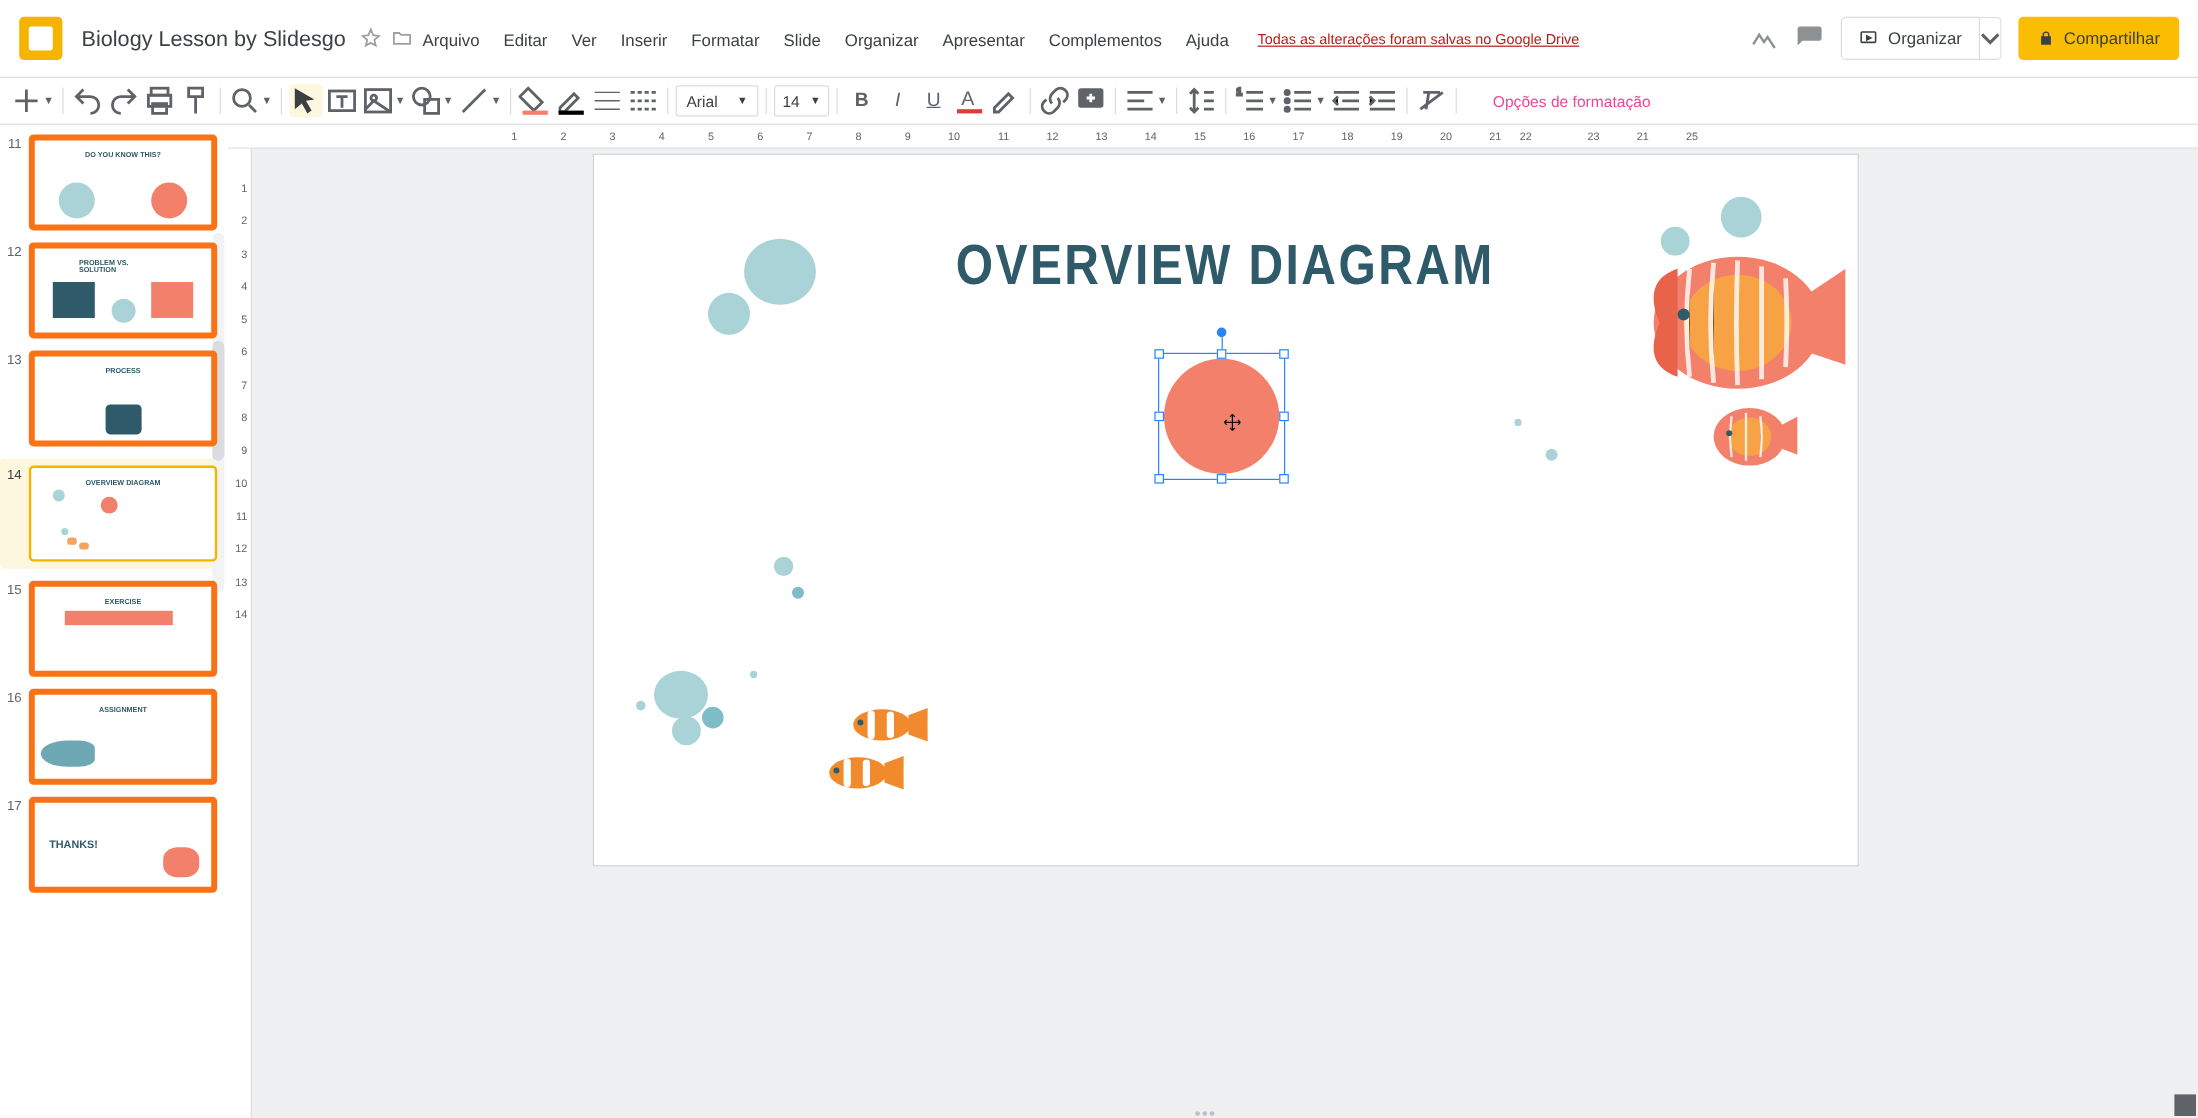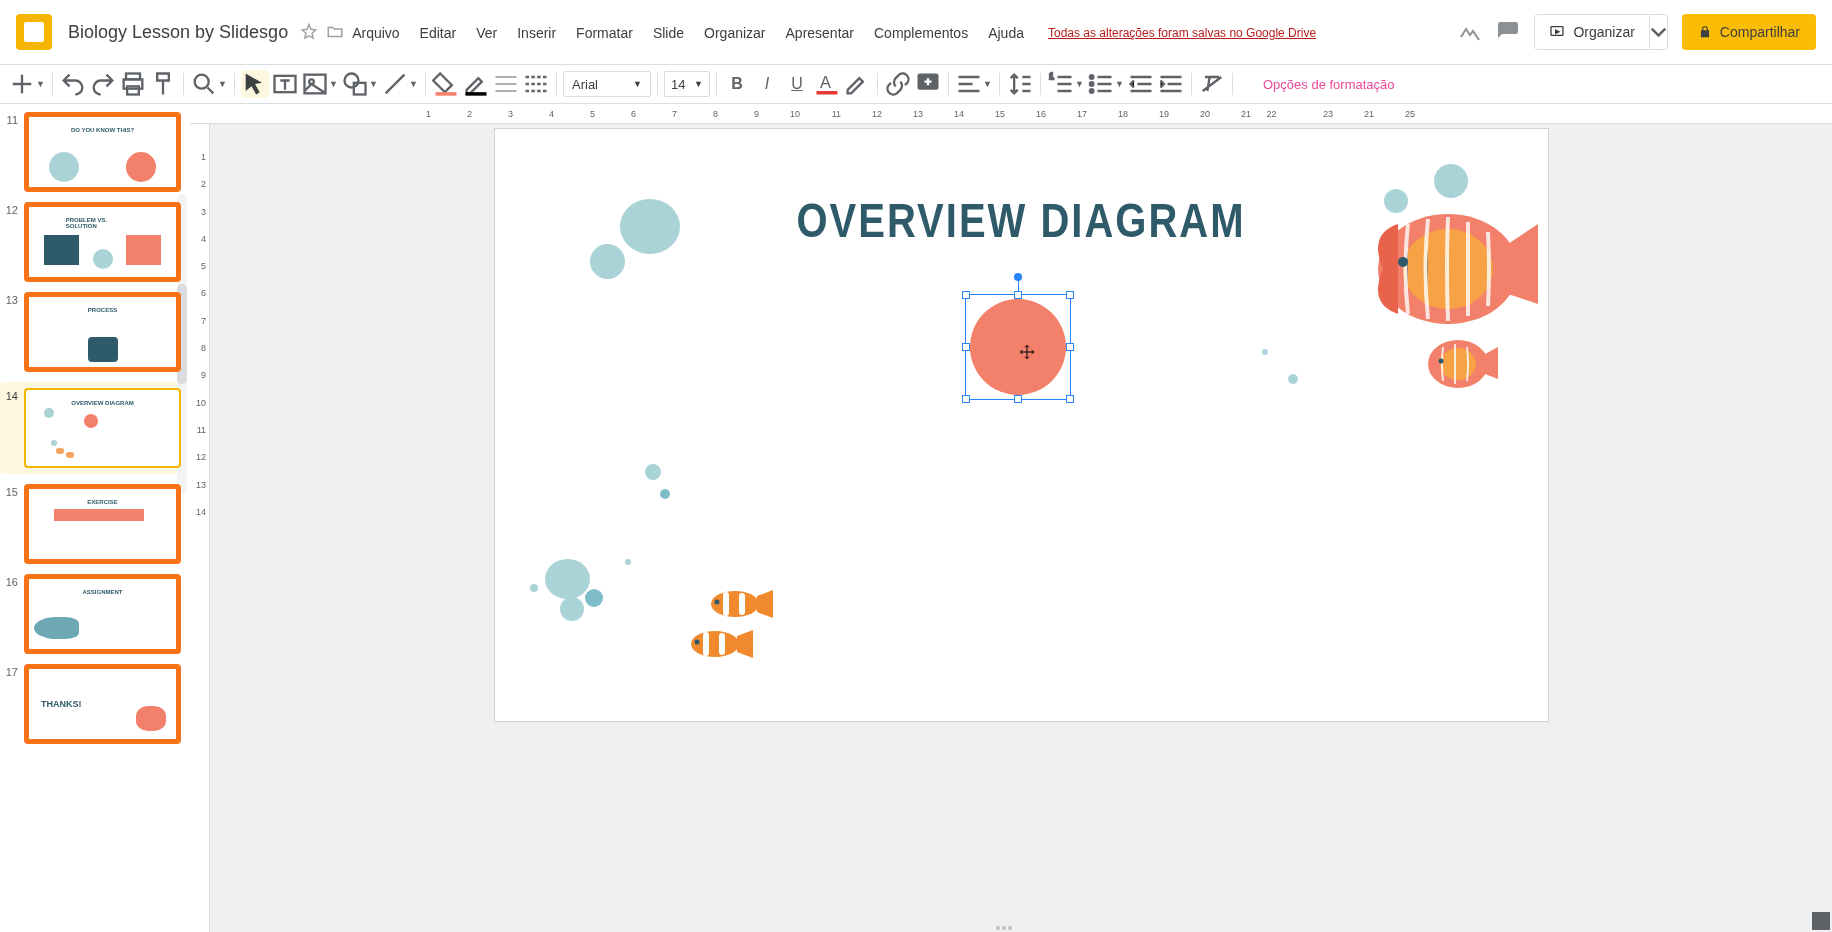--- a/index.html
+++ b/index.html
@@ -79,21 +79,21 @@
     gap: 2px;
   }
   .tbtn {
     min-width: 28px; height: 28px;
     display: flex; align-items: center; justify-content: center;
     border-radius: 4px; color: #5f6368;
   }
   .tsep { width: 1px; height: 22px; background: #dadce0; margin: 0 4px; }
   .drop { width: 10px; font-size: 9px; color: #5f6368; margin-left: -2px; }
   .font-dd {
-    border: 1px solid #dadce0; height: 26px; width: 88px;
+    border: 1px solid #dadce0; height: 26px; width: 69px;
     display: flex; align-items: center; justify-content: space-between;
     padding: 0 8px; font-size: 13px; color: #3c4043; border-radius: 2px;
   }
   .size-dd {
     border: 1px solid #dadce0; height: 26px; width: 46px;
     display: flex; align-items: center; justify-content: space-between;
     padding: 0 6px; font-size: 13px; color: #3c4043; border-radius: 2px;
   }
   .fmt-opts { font-size: 13px; color: #ec4899; margin-left: 24px; }
 

